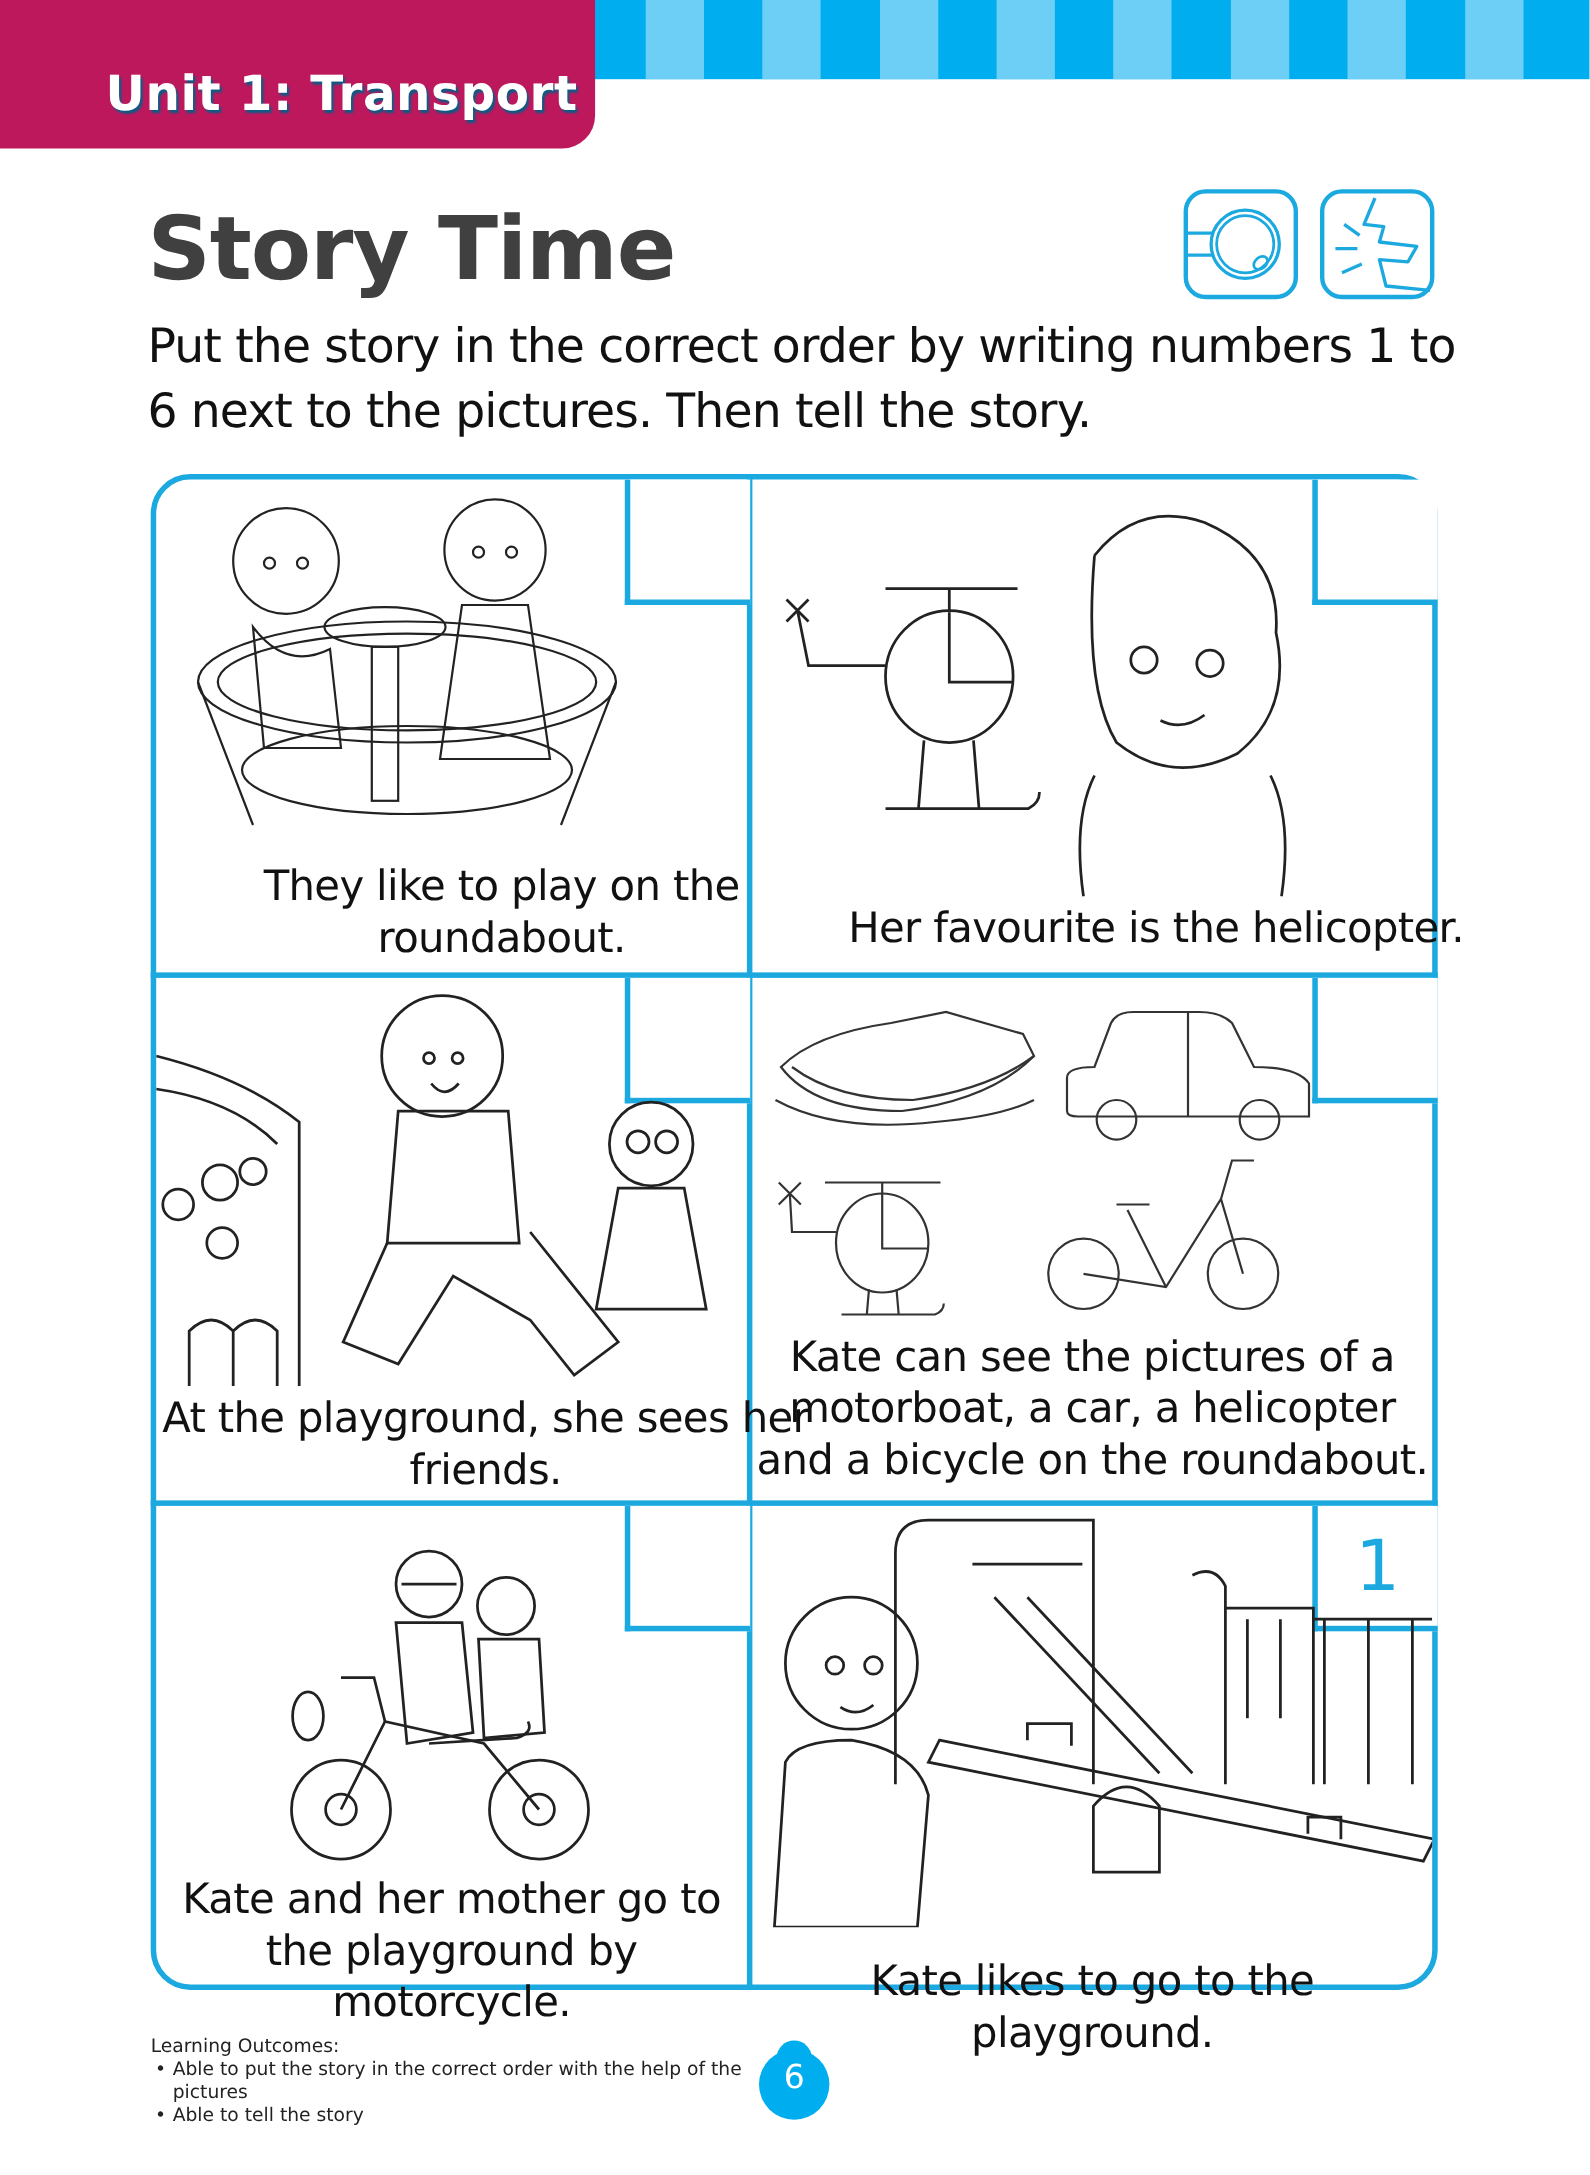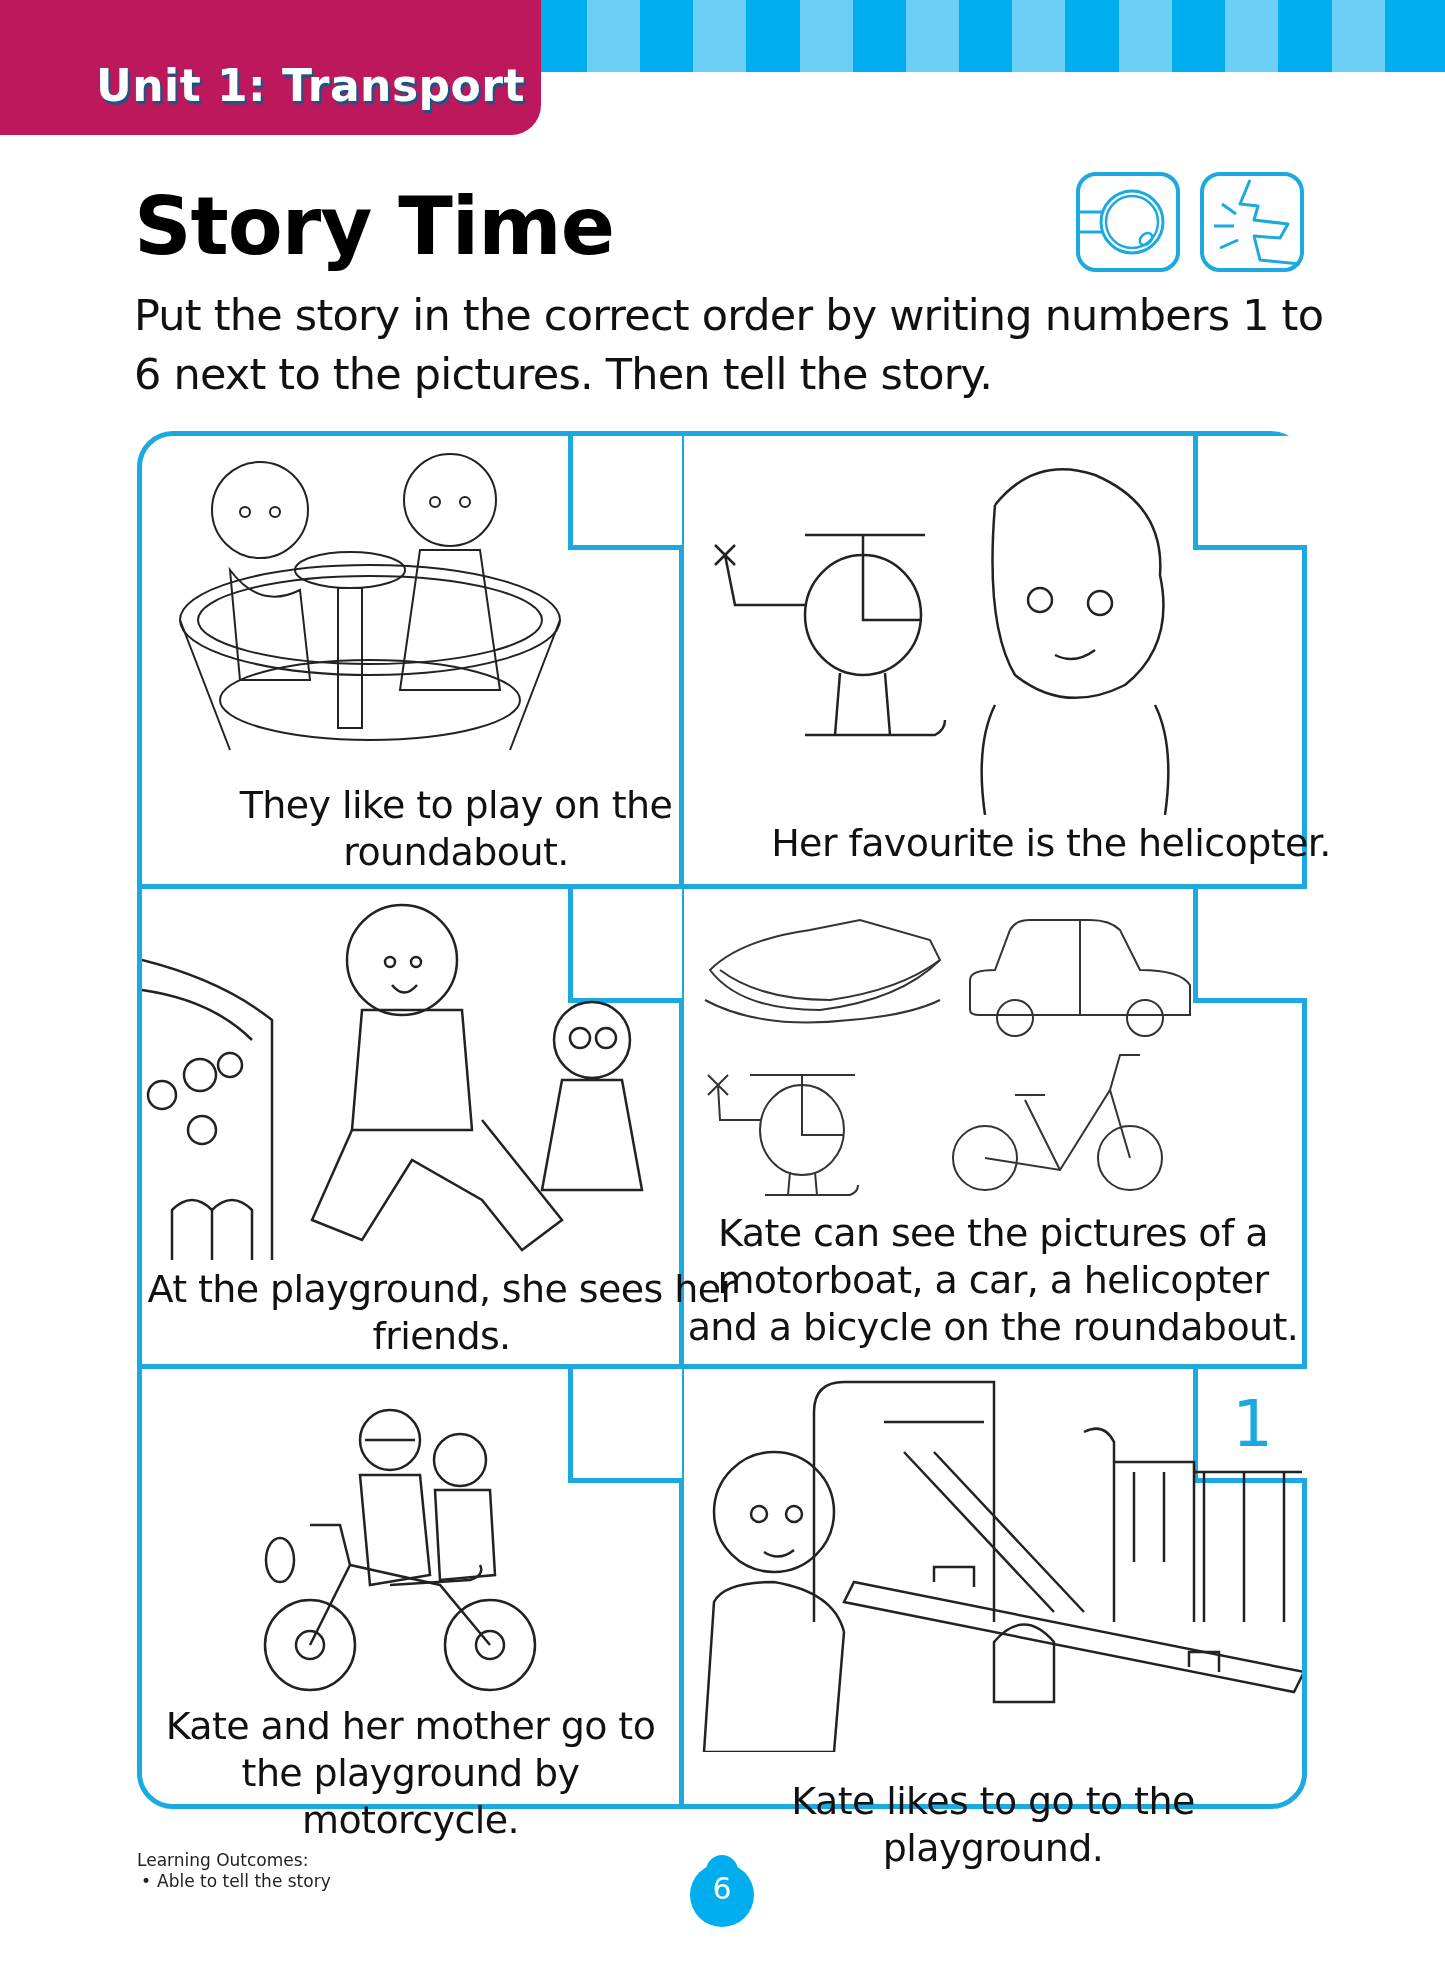--- a/index.html
+++ b/index.html
@@ -1,21 +1,21 @@
 <!DOCTYPE html>
 <html><head>
 <meta charset="utf-8">
 <style>
   html, body { margin:0; padding:0; background:#ffffff; }
   body { width:1445px; height:1977px; position:relative; overflow:hidden; font-family:"DejaVu Sans", sans-serif; color:#111; }
   .stripes { position:absolute; left:0; top:0; width:1445px; height:72px; background:#00aeef; }
   .stripe { position:absolute; top:0; height:72px; width:53px; background:#6dcff6; }
   .unit-tab { position:absolute; left:0; top:0; width:541px; height:135px; background:#be185d; border-bottom-right-radius:30px; }
   .unit-title { position:absolute; left:96px; top:60px; font-size:44px; font-weight:bold; color:#fff; text-shadow:2px 3px 2px #0a5b85; letter-spacing:0.5px; white-space:nowrap; }
-  .page-title { position:absolute; left:134px; top:180px; font-size:80px; font-weight:bold; color:#000000; letter-spacing:-1px; }
+  .page-title { position:absolute; left:134px; top:180px; font-size:80px; font-weight:bold; color:#404040; letter-spacing:-1px; }
   .icons { position:absolute; left:1076px; top:172px; display:flex; gap:20px; }
   .icon-box { width:104px; height:100px; border:4px solid #1ba9e0; border-radius:20px; box-sizing:border-box; position:relative; background:#fff; }
   .instruction { position:absolute; left:134px; top:286px; width:1200px; font-size:43px; line-height:59px; letter-spacing:-0.8px; }
   .frame { position:absolute; left:137px; top:431px; width:1170px; height:1378px; border:5px solid #1ba9e0; border-radius:36px; box-sizing:border-box; }
   .vline { position:absolute; left:679px; top:431px; width:5px; height:1378px; background:#1ba9e0; }
   .hline { position:absolute; left:137px; width:1170px; height:5px; background:#1ba9e0; }
   .numbox { position:absolute; width:114px; height:114px; border-left:5px solid #1ba9e0; border-bottom:5px solid #1ba9e0; box-sizing:border-box; background:#fff; display:flex; align-items:center; justify-content:center; font-size:64px; color:#1ba9e0; }
   .caption { position:absolute; text-align:center; font-size:38px; line-height:47px; letter-spacing:-0.6px; color:#111; }
   .art { position:absolute; }
   .art svg { width:100%; height:100%; }
@@ -218,20 +218,21 @@
       <path d="M80 180 Q95 190 110 178"></path>
       <path d="M30 230 Q40 210 90 210 Q150 220 160 260 L150 380 L20 380 Z"></path>
     </g>
   </svg>
 </div>
 <div class="caption" style="left:684px;top:1778px;width:618px">Kate likes to go to the playground.</div>
 
 <div class="outcomes">
   <div>Learning Outcomes:</div>
   <ul>
+    <li>Able to put the story in the correct order with the help of the pictures</li>
     <li>Able to tell the story</li>
   </ul>
 </div>
 
 <div class="page-num">
   <div class="bump"></div>
   <div class="circle"></div>
   <div class="num">6</div>
 </div>
 

